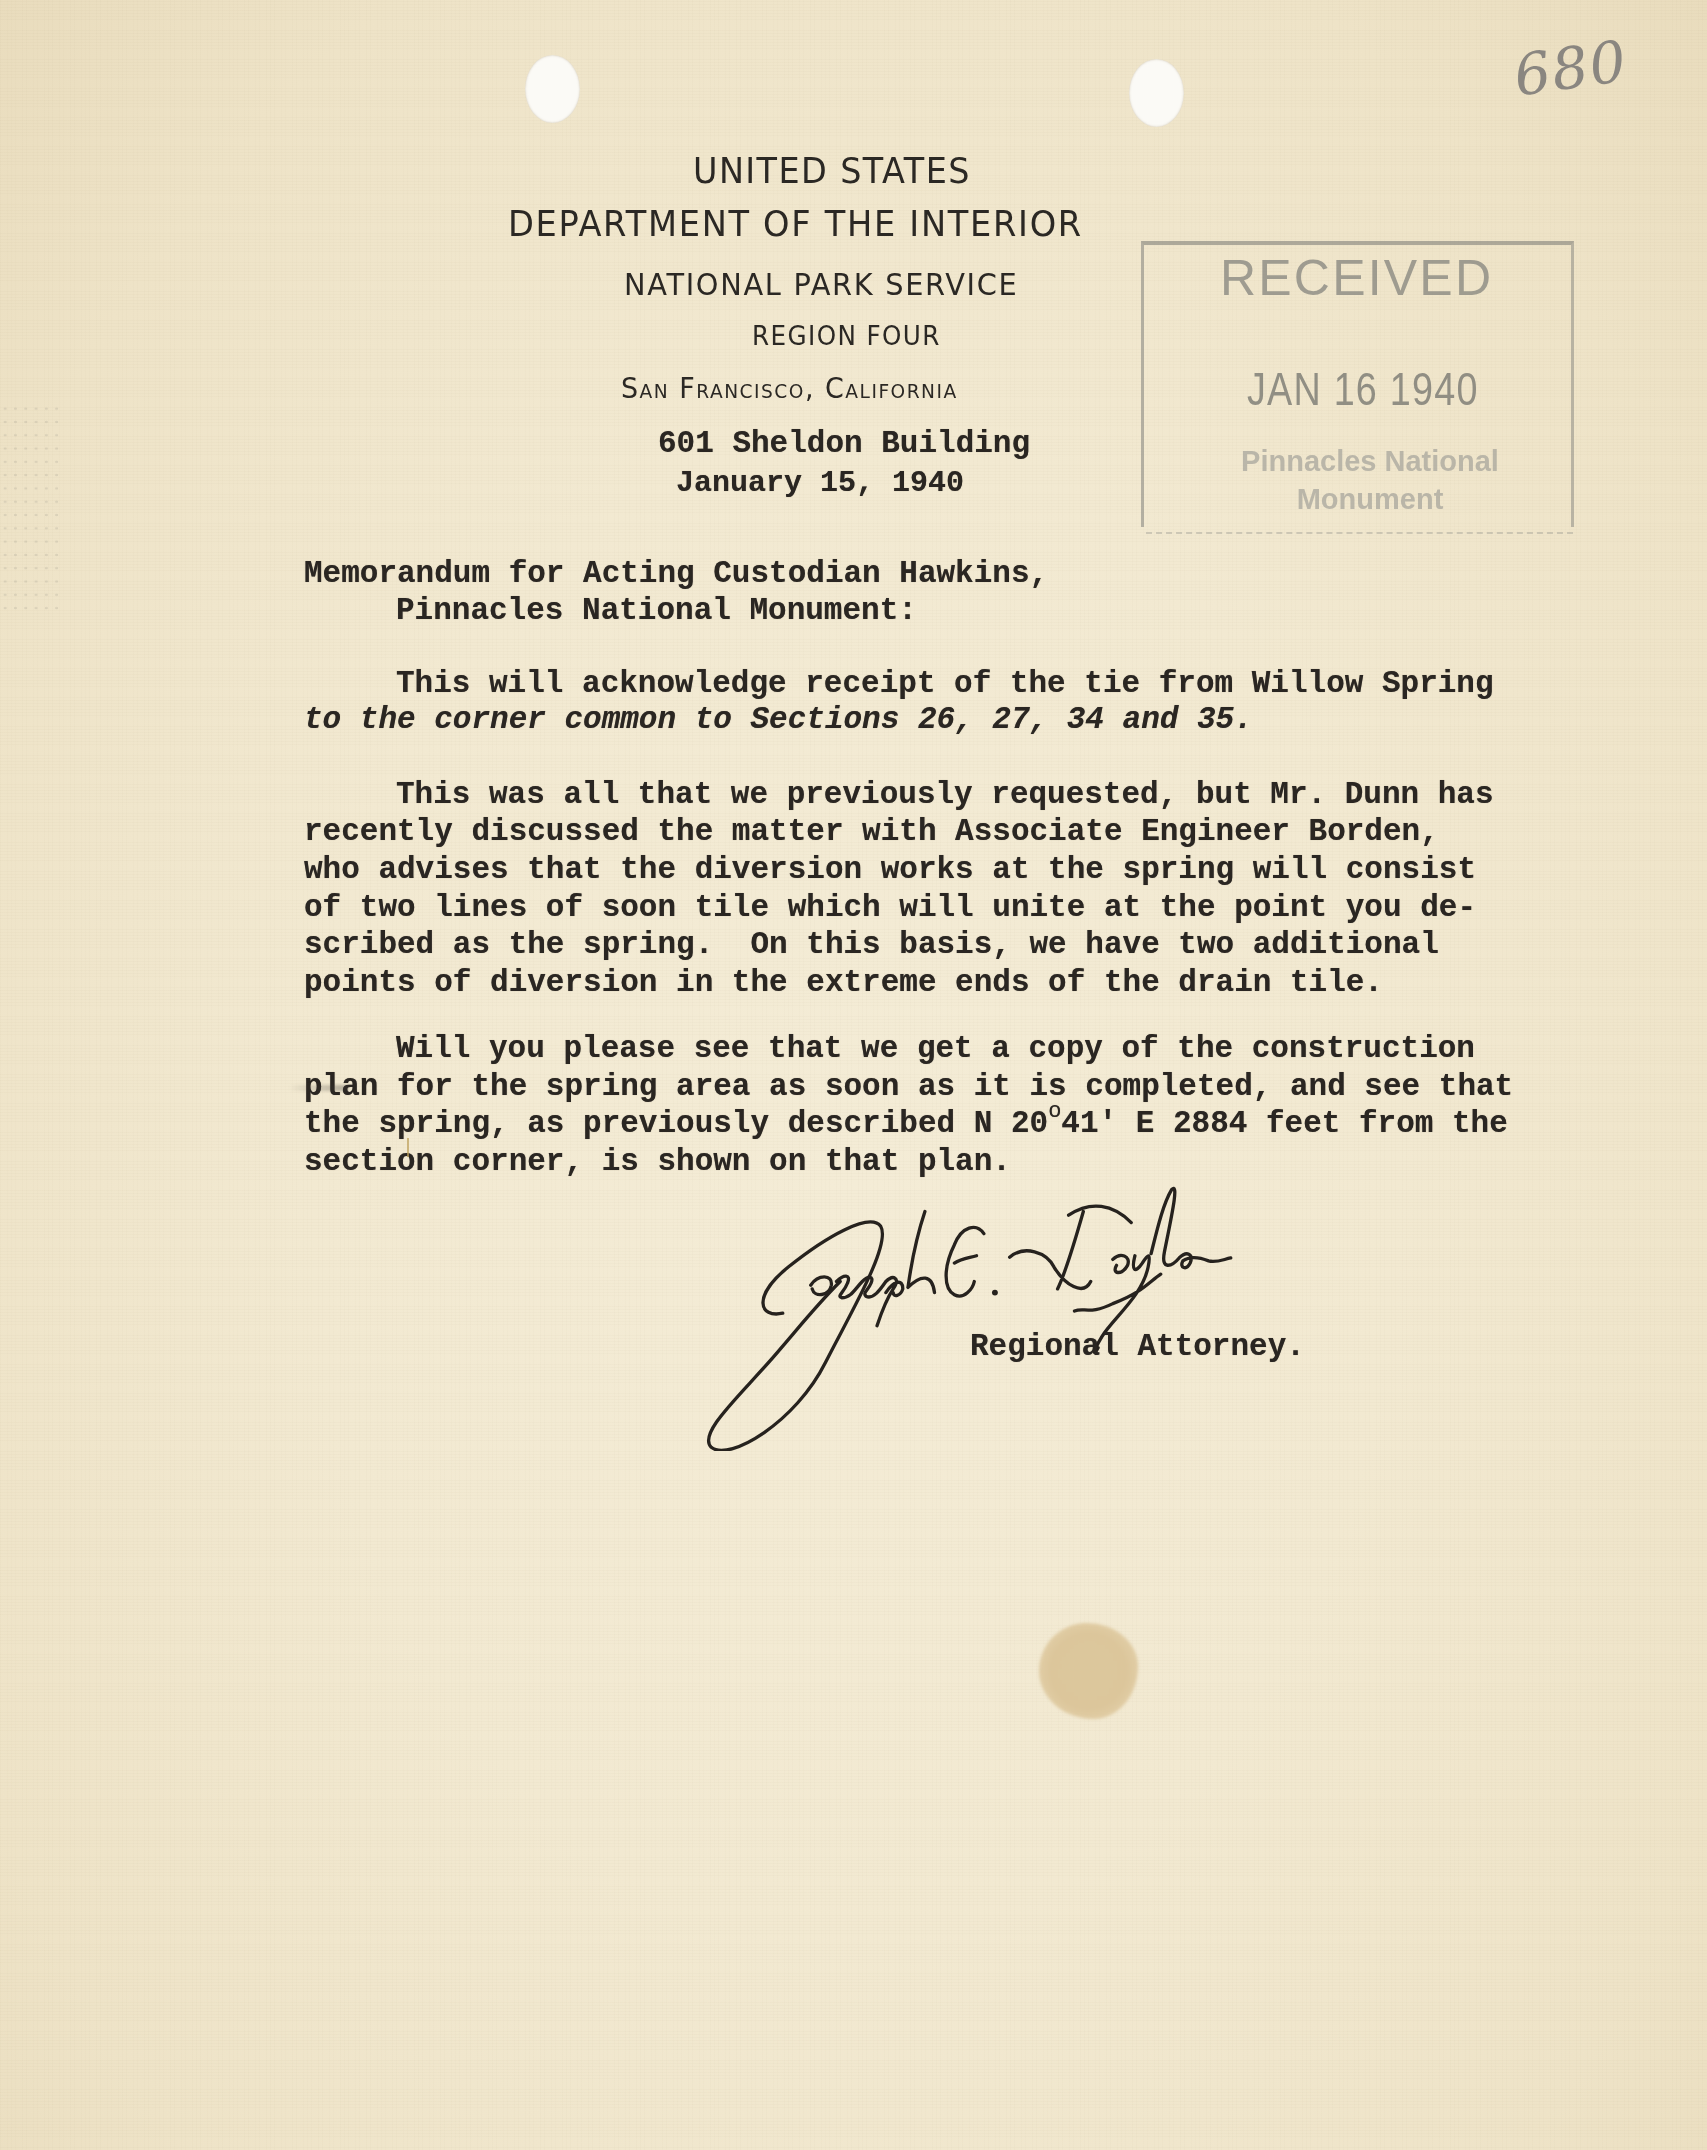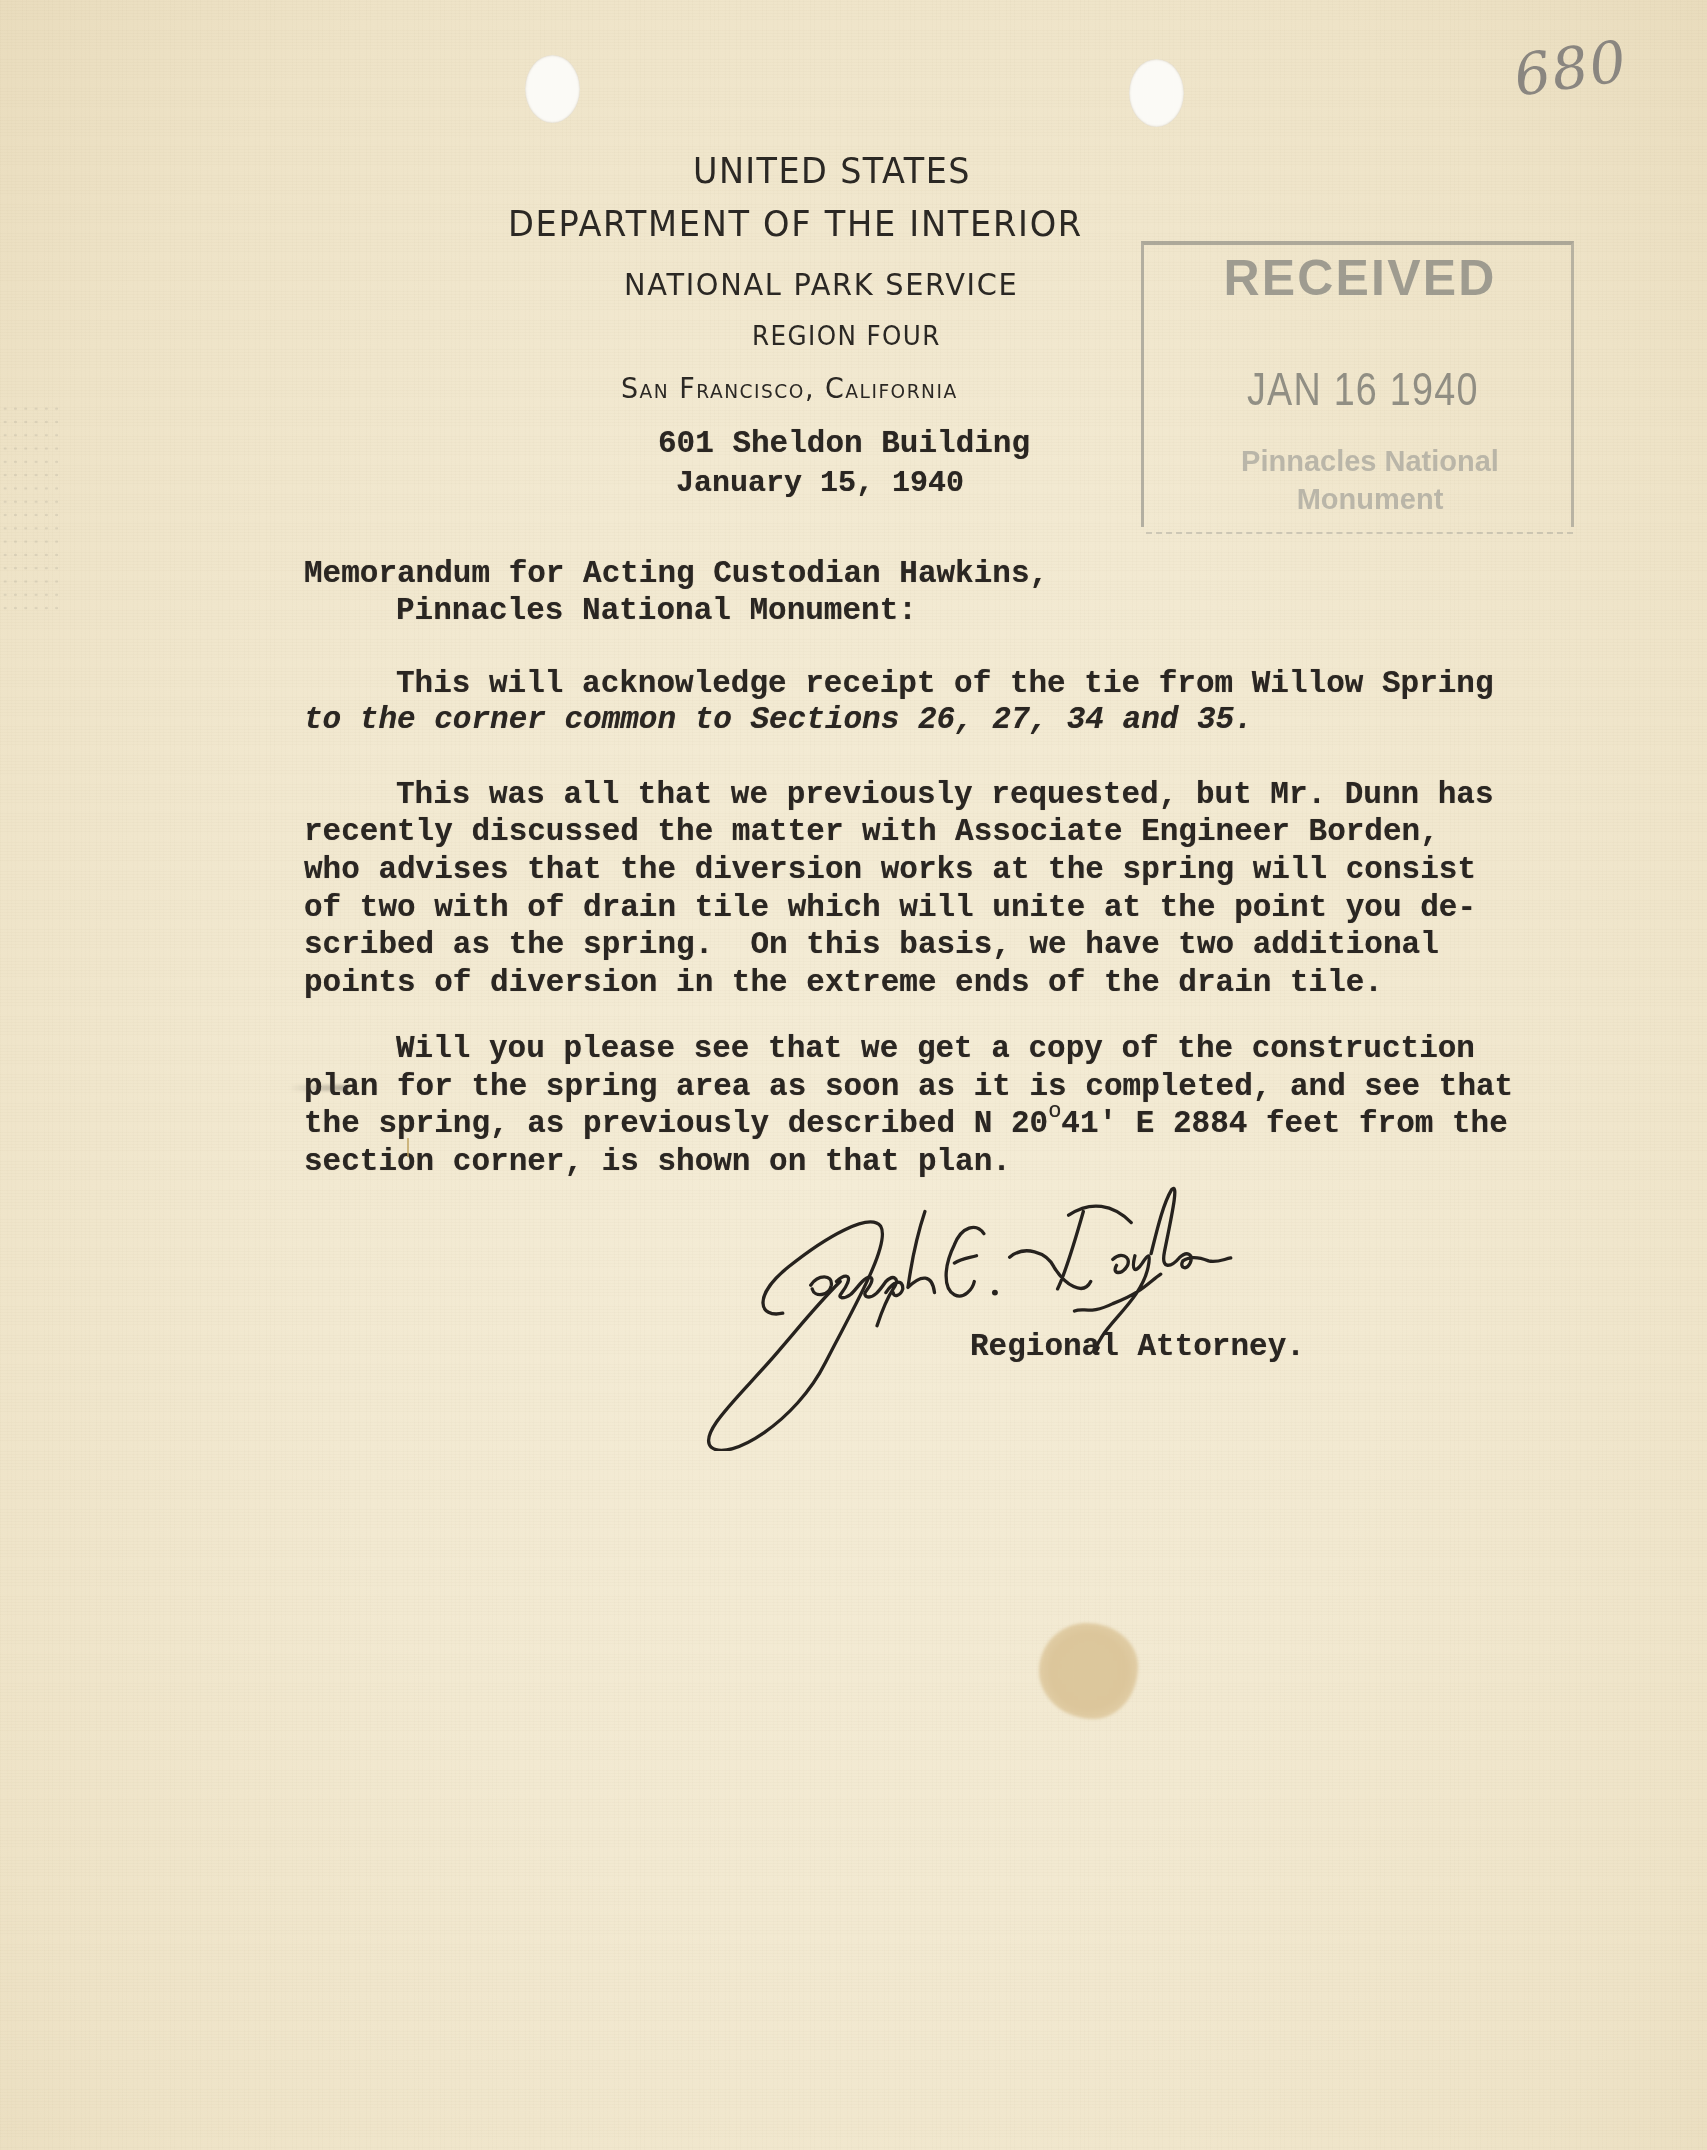--- a/index.html
+++ b/index.html
@@ -53,22 +53,22 @@
     border-left: 3.7px solid rgba(130,130,125,0.55);
     border-right: 3.7px solid rgba(130,130,125,0.5);
     border-top: 4.4px solid rgba(120,120,115,0.55);
     box-sizing: border-box;
   }
   .stamp-bottom {
     position: absolute; left: 1146px; top: 532px; width: 427px; height: 0;
     border-top: 2.2px dashed rgba(140,140,135,0.35);
   }
   .stamp-received {
-    position: absolute; left: 1220px; top: 249px; width: 280px; text-align: center;
-    font-family: "Liberation Sans", sans-serif; font-weight: bold;
+    position: absolute; left: 1220px; top: 249px; width: 280px; text-align: left;
+    font-family: "Liberation Sans", sans-serif; font-weight: normal;
     font-size: 50px; letter-spacing: 2.2px; color: rgba(128,128,122,0.72);
     transform: scaleX(1.0);
   }
   .stamp-date {
     position: absolute; left: 1247px; top: 362px;
     font-family: "Liberation Sans", sans-serif;
     font-size: 46px; color: rgba(118,118,112,0.78);
     transform: scaleX(0.82); transform-origin: left top; letter-spacing: 1.5px;
   }
   .stamp-place {
@@ -132,21 +132,21 @@
 
   <div>
     <div class="tw" style="left:396px; top:665px;">This will acknowledge receipt of the tie from Willow Spring</div>
     <div class="tw" style="left:304px; top:701px;font-style:italic;">to the corner common to Sections 26, 27, 34 and 35.</div>
   </div>
 
   <div>
     <div class="tw" style="left:396px; top:776px;">This was all that we previously requested, but Mr. Dunn has</div>
     <div class="tw" style="left:304px; top:813px;">recently discussed the matter with Associate Engineer Borden,</div>
     <div class="tw" style="left:304px; top:851px;text-align:center;">who advises that the diversion works at the spring will consist</div>
-    <div class="tw" style="left:304px; top:889px;">of two with of drain tile which will unite at the point you de-</div>
+    <div class="tw" style="left:304px; top:889px;">of two lines of soon tile which will unite at the point you de-</div>
     <div class="tw" style="left:304px; top:926px;">scribed as the spring.  On this basis, we have two additional</div>
     <div class="tw" style="left:304px; top:964px;">points of diversion in the extreme ends of the drain tile.</div>
   </div>
 
   <div>
     <div class="tw" style="left:396px; top:1030px;">Will you please see that we get a copy of the construction</div>
     <div class="tw" style="left:304px; top:1068px;">plan for the spring area as soon as it is completed, and see that</div>
     <div class="tw" style="left:304px; top:1105px;"><span>the spring, as previously described N 20</span><span style="position:relative; top:-14.7px; font-size:22px; font-weight:normal;">o</span><span>41' E 2884 feet from the</span></div>
     <div class="tw" style="left:304px; top:1143px;">section corner, is shown on that plan.</div>
   </div>

